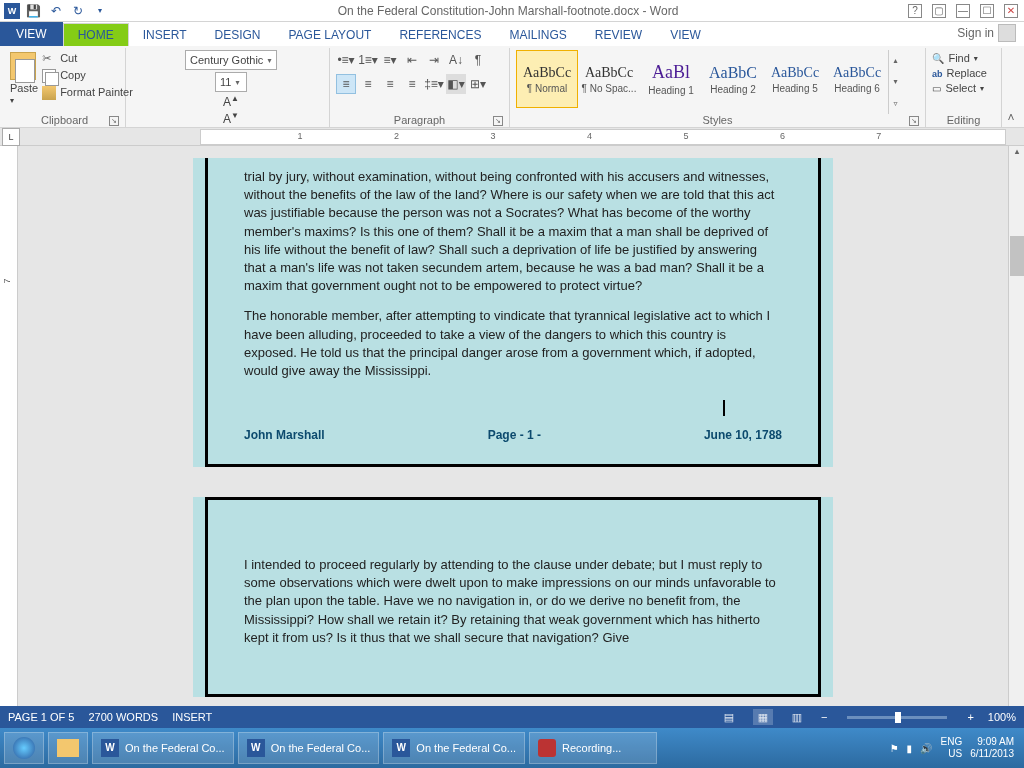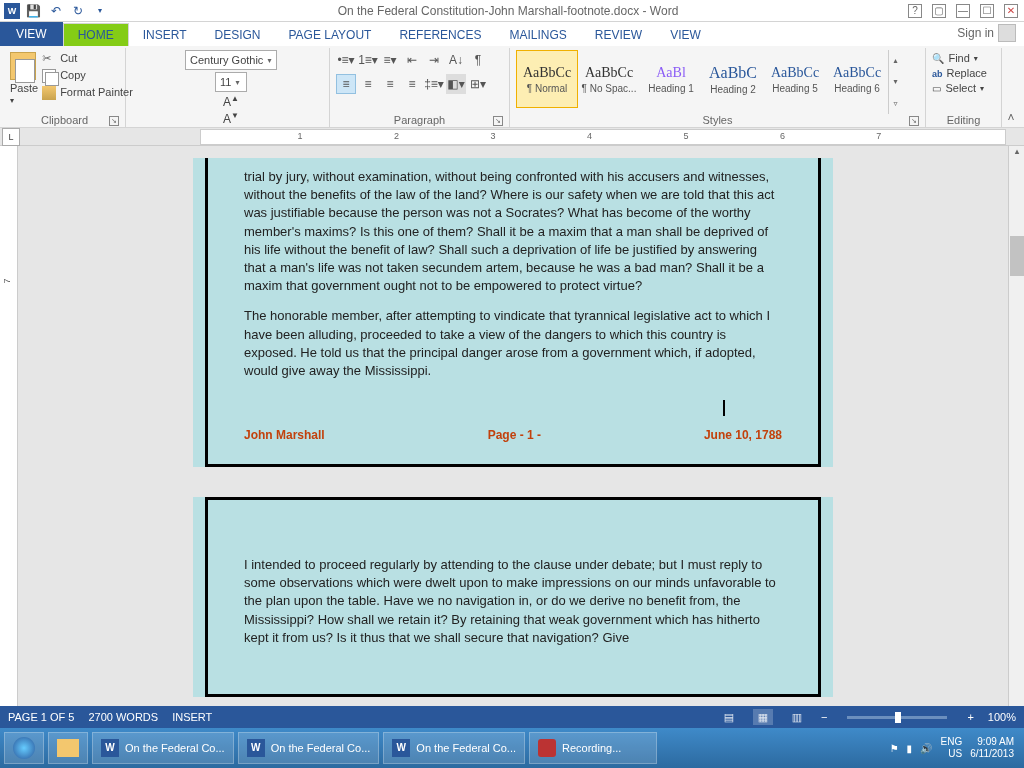--- a/index.html
+++ b/index.html
@@ -89,21 +89,21 @@
 
 .pages { position:absolute; left:18px; right:16px; top:0; bottom:0; overflow:hidden;}
 .page { width:640px; margin:0 auto 30px auto; background:#b9e0e3; position:relative;}
 .page-inner { border:3px solid #000; margin:0 12px; padding: 0 36px 18px 36px; background:#b9e0e3;}
 .page1 { padding-top:0;}
 .page1 .page-inner { border-top:none; padding-top:10px;margin-top:12px;}
 .page2 { margin-top: 30px; }
 .page2 .page-inner { padding-top:56px; min-height:200px;}
 .body-text { font-family: "Century Gothic","Segoe UI",sans-serif; font-size: 13px; line-height: 1.4; color:#222; text-align:left;}
 .body-text p { margin-bottom: 12px; }
-.page-footer { display:flex; justify-content:space-between; font-family:"Century Gothic"; font-size:12px; color:#c2410c; font-weight:bold; padding:36px 0 4px 0;}
+.page-footer { display:flex; justify-content:space-between; font-family:"Century Gothic"; font-size:12px; color:#0c4a6e; font-weight:bold; padding:36px 0 4px 0;}
 .doc-cursor { position:absolute; width:2px; height:16px; background:#000;}
 .statusbar2 { position:absolute; bottom:40px; left:0; right:0; height:22px; background:#2a579a; color:#fff; display:flex; align-items:center; font-size:11px; padding:0 8px; gap:14px; z-index:5;}
 .statusbar2 .spacer{flex:1;}
 .statusbar2 .vbtn { width:20px; height:16px; display:inline-flex; align-items:center; justify-content:center; opacity:.85;}
 .zoom-slider { width:100px; height:3px; background:#6b8fbe; position:relative; margin:0 6px;}
 .zoom-slider::before{content:"";position:absolute;left:48px;top:-4px;width:6px;height:11px;background:#fff;}
 
 
 .taskbar { position:absolute; bottom:0; left:0; right:0; height:40px; background:linear-gradient(#3f8ac9,#2c6aa0); display:flex; align-items:center; padding:0 4px; gap:4px;}
 .taskbar .tb { height:32px; min-width:128px; background:rgba(255,255,255,.15); border:1px solid rgba(255,255,255,.25); display:flex; align-items:center; gap:6px; padding:0 8px; color:#fff; font-size:11px;}
@@ -248,21 +248,21 @@
     <div class="group-body styles-body">
       <div class="style-item sel">
           <div class="prev" style="font-size:14px;">AaBbCc</div>
           <div class="nm">¶ Normal</div>
         </div>
       <div class="style-item">
           <div class="prev" style="font-size:14px;">AaBbCc</div>
           <div class="nm">¶ No Spac...</div>
         </div>
       <div class="style-item">
-          <div class="prev" style="font-size:14px;color:#8b5cf6;">AaBl</div>
+          <div class="prev" style="font-size:18px;color:#4c1d95;">AaBl</div>
           <div class="nm">Heading 1</div>
         </div>
       <div class="style-item">
           <div class="prev" style="font-size:16px;color:#2a579a;">AaBbC</div>
           <div class="nm">Heading 2</div>
         </div>
       <div class="style-item">
           <div class="prev" style="font-size:14px;color:#2a579a;">AaBbCc</div>
           <div class="nm">Heading 5</div>
         </div>

